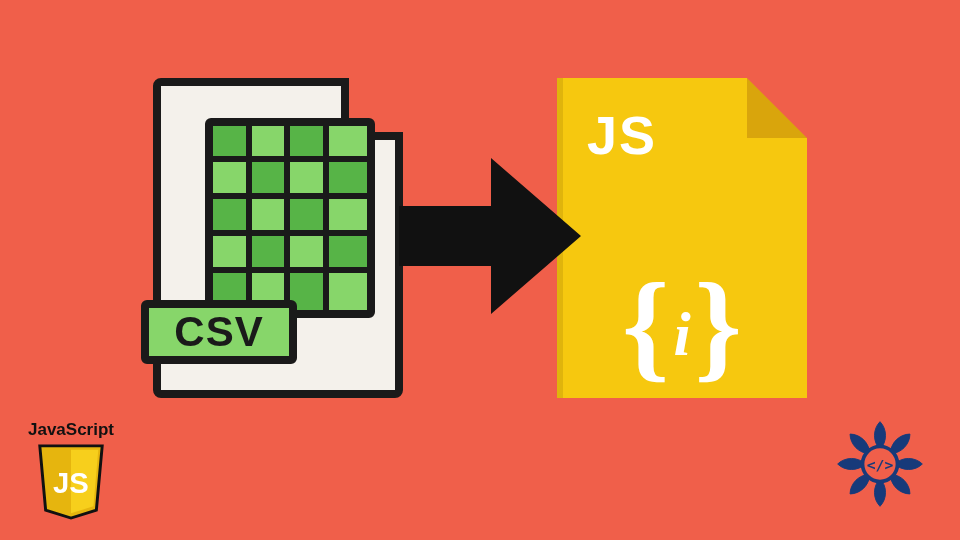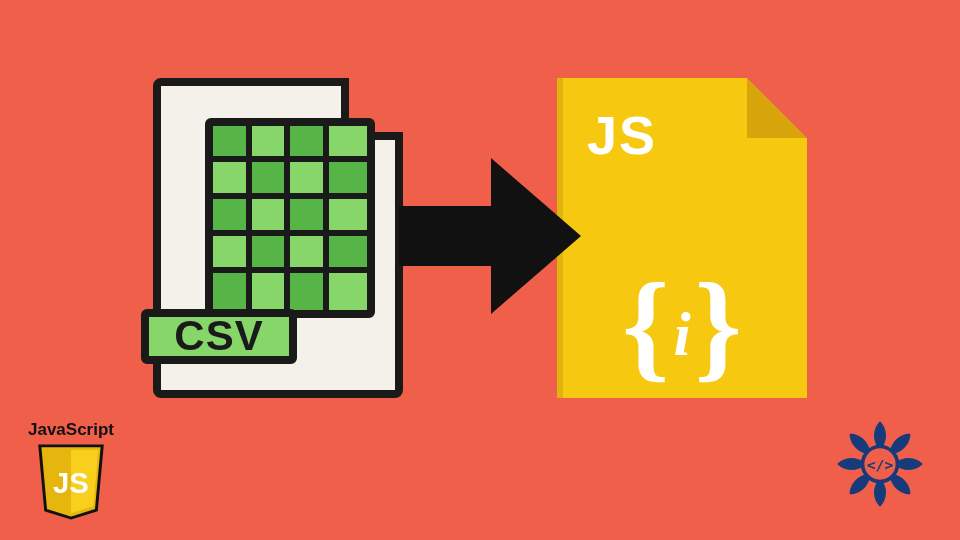--- a/index.html
+++ b/index.html
@@ -60,21 +60,21 @@
     border-right: 6px solid #1a1a1a;
     border-bottom: 6px solid #1a1a1a;
   }
   .csv-grid .cell.dk { background: #57b447; }
   .csv-grid .cell:nth-child(4n) { border-right: none; }
   .csv-grid .cell:nth-last-child(-n+4) { border-bottom: none; }
 
   .csv-badge {
     position: absolute;
     bottom: 26px; left: -20px;
-    width: 156px; height: 55px;
+    width: 156px; height: 64px;
     background: #87d66a;
     border: 8px solid #1a1a1a;
     border-radius: 6px;
     display: flex;
     align-items: center;
     justify-content: center;
     font-weight: 900;
     font-size: 42px;
     color: #1a1a1a;
     letter-spacing: 1px;

